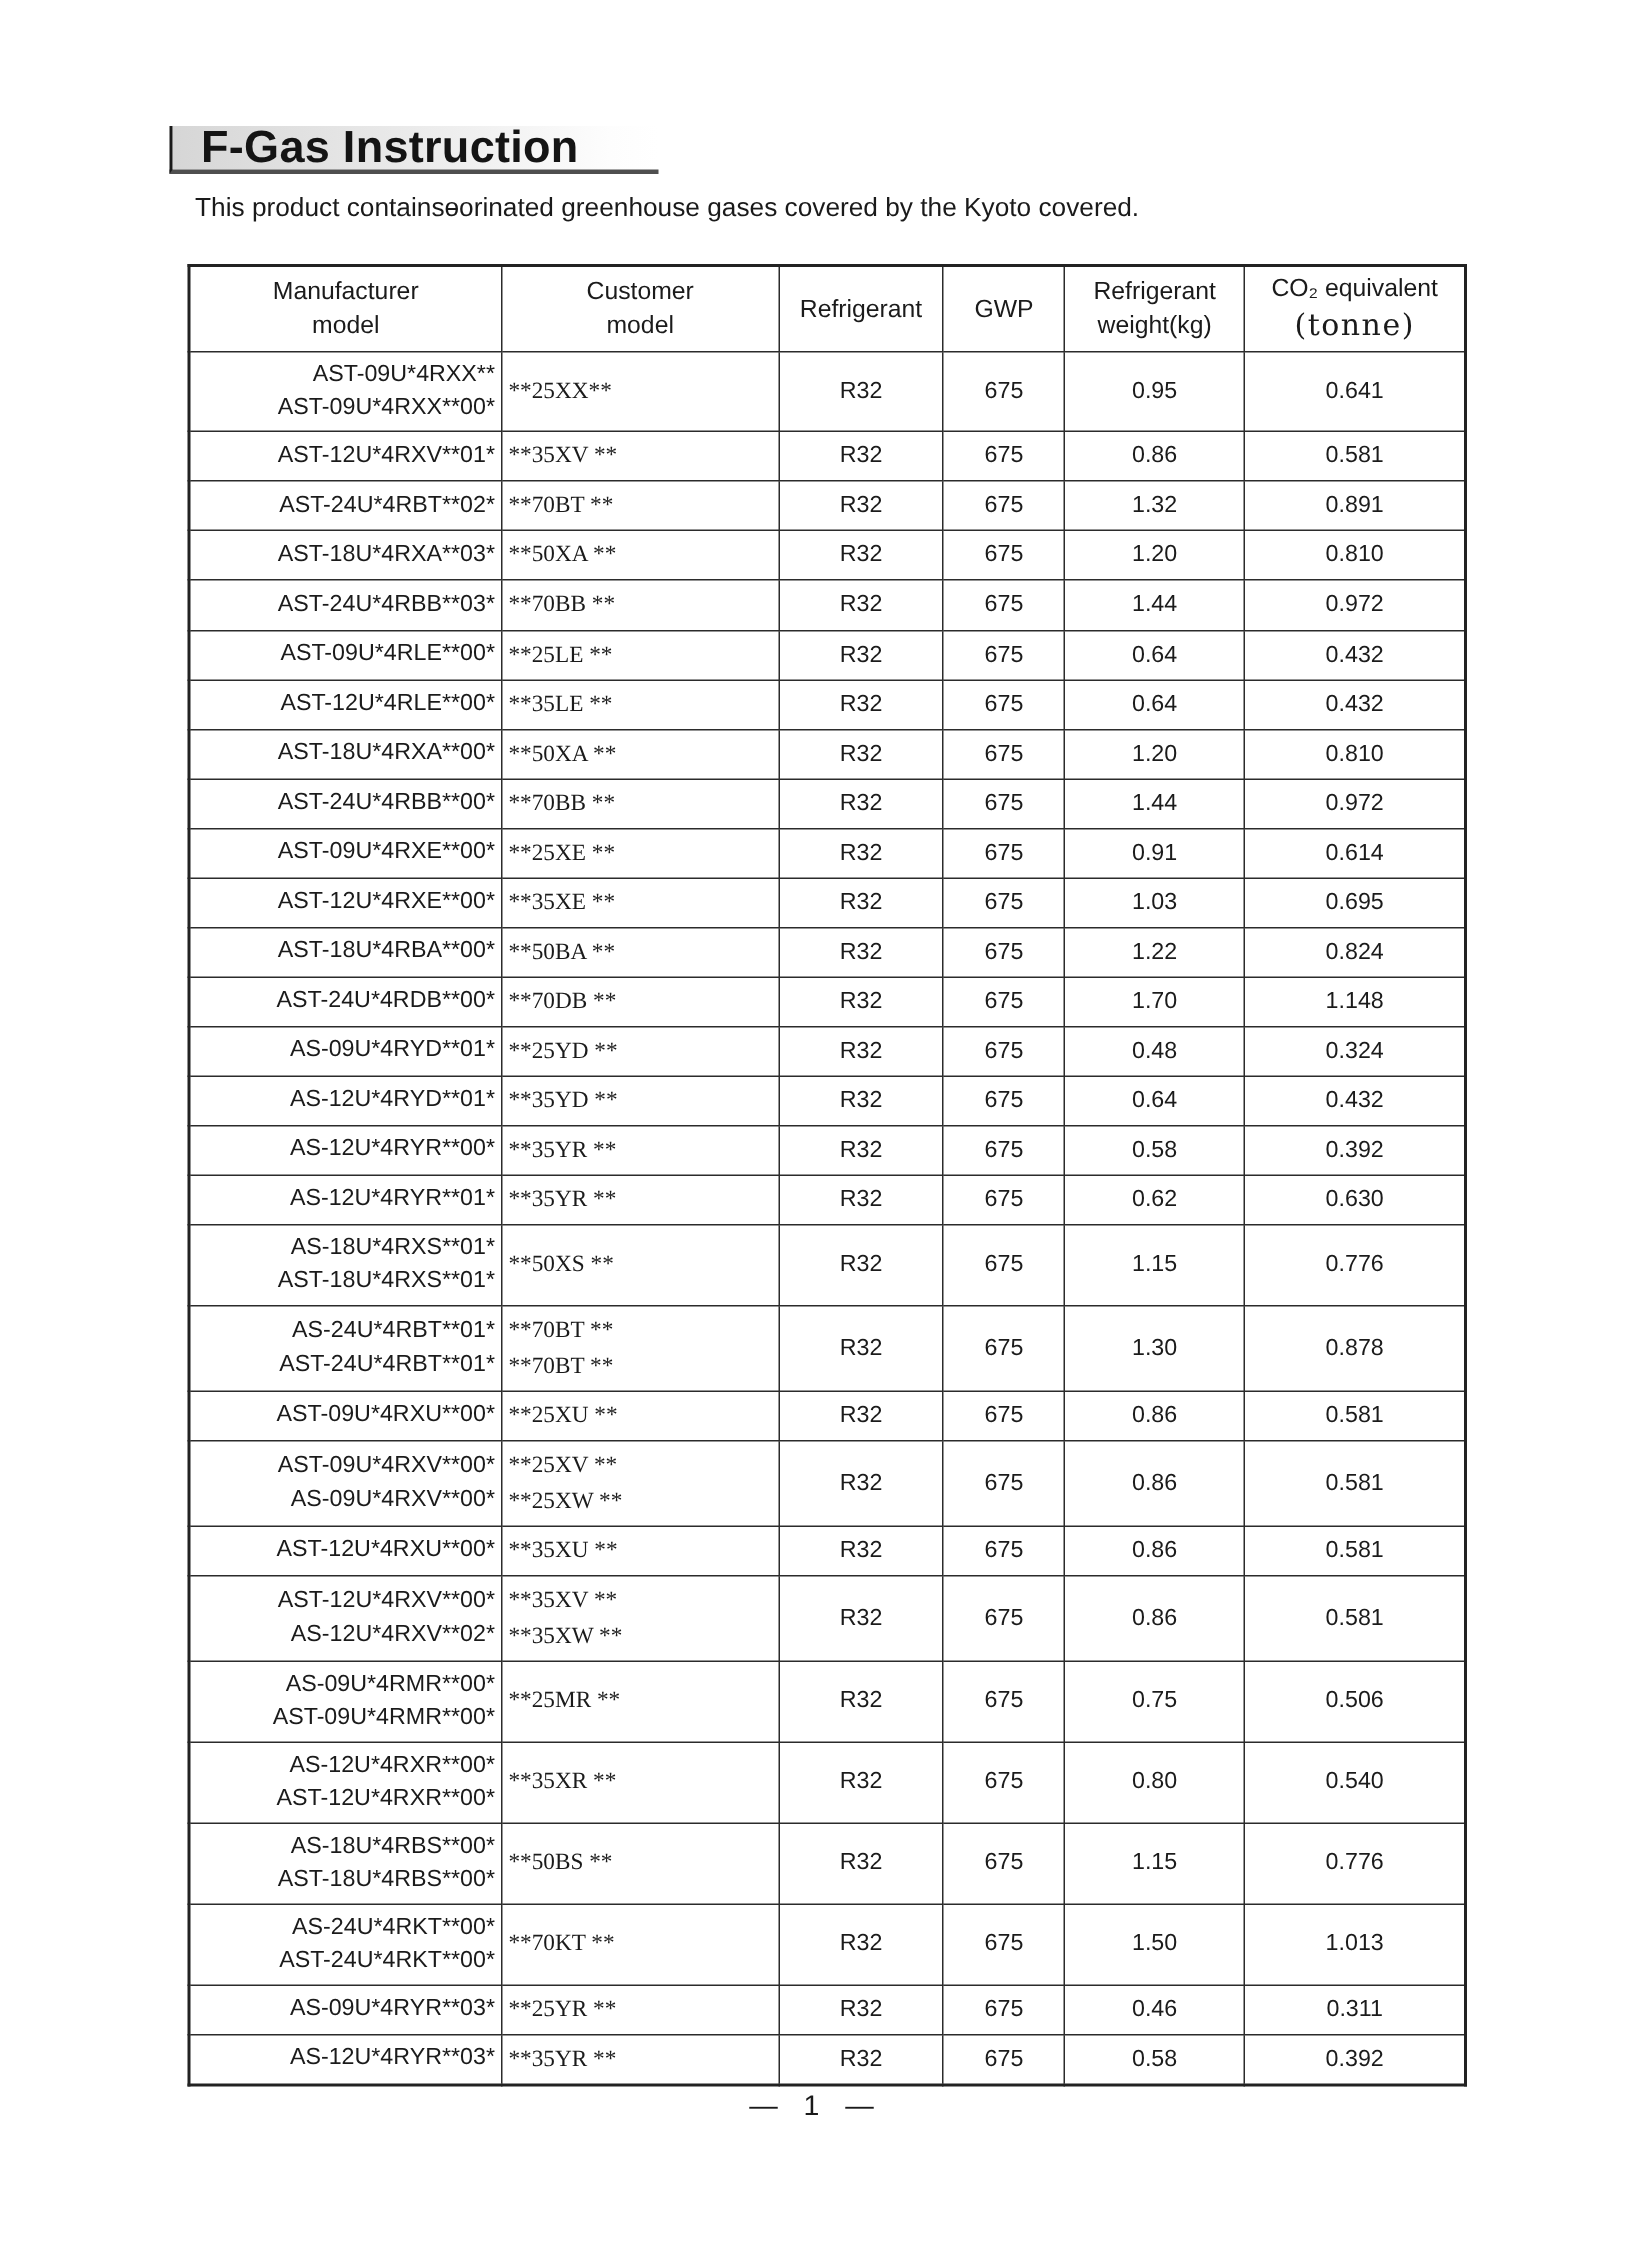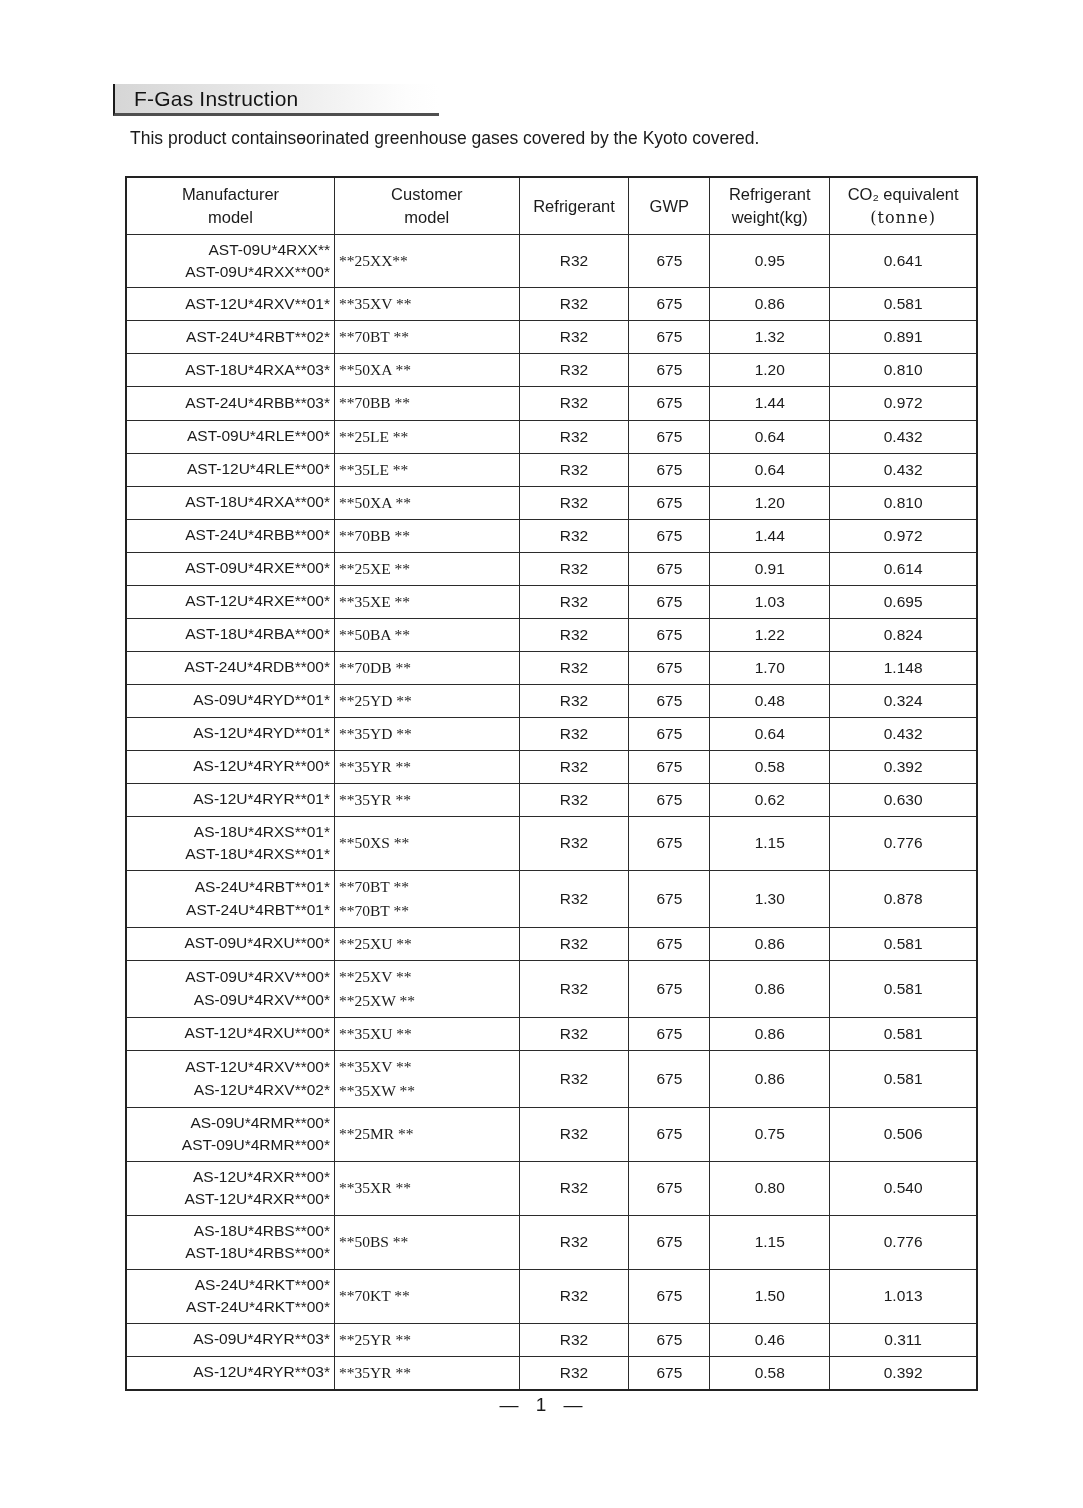--- a/index.html
+++ b/index.html
@@ -23,22 +23,22 @@
     width: 326px;
     height: 32px;
     background: linear-gradient(to right, #d6d6d6, #ededed 55%, #fdfdfd 90%, #ffffff);
     border-left: 2px solid #1a1a1a;
     border-bottom: 3px solid #4f4f4f;
     display: flex;
     align-items: center;
     padding-left: 19px;
   }
   .title-box .title-text {
-    font-size: 21px;
-    font-weight: normal;
+    font-size: 30px;
+    font-weight: bold;
     color: #141414;
     letter-spacing: 0.2px;
   }
   .intro {
     position: absolute;
     left: 130px;
     top: 128px;
     width: 840px;
     font-size: 17.5px;
     color: #1a1a1a;
@@ -62,21 +62,21 @@
     font-weight: normal;
     font-size: 16.5px;
     height: 57px;
     text-align: center;
     line-height: 1.35;
     padding: 2px 2px;
   }
   th.h-left { text-align: center; }
   .serif-note {
     font-family: "DejaVu Serif", serif;
-    font-size: 16px;
+    font-size: 20px;
     letter-spacing: 1px;
   }
   table.fgas td {
     font-size: 15.5px;
     padding: 4px 4px;
   }
   table.fgas tr { height: 31px; }
   td.m { text-align: right; padding-left: 11px; line-height: 1.45; }
   td.c { text-align: left; padding-left: 16px; line-height: 1.55; white-space: pre; font-family: Liberation Serif, serif; }
   td.n { text-align: center; font-size: 16px; }

